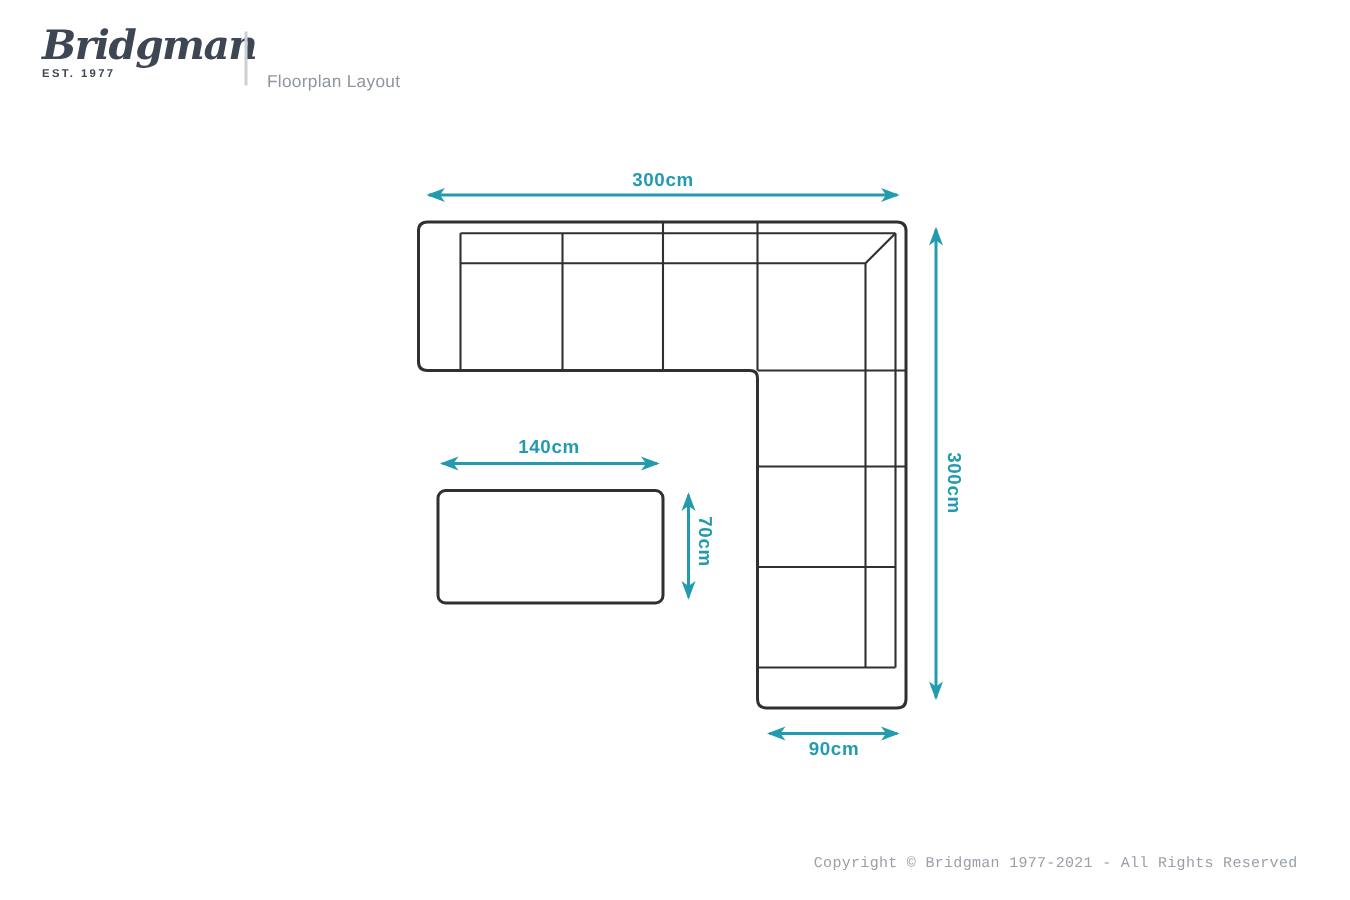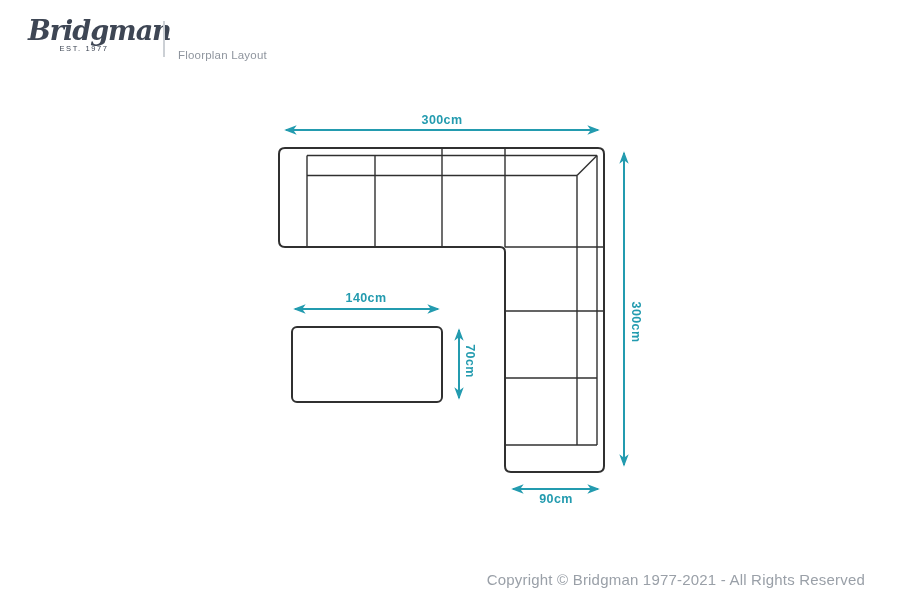--- a/index.html
+++ b/index.html
@@ -17,22 +17,22 @@
   }
   .brand-script{
     font-family:"DejaVu Serif", serif;
     font-style:italic;font-weight:bold;
     font-size:27px;line-height:30px;
     letter-spacing:-1px;
     white-space:nowrap;
   }
   .brand-est{
     margin-top:-2px;
-    text-align:center;
-    font-size:7.5px;letter-spacing:1.6px;font-weight:normal;
+    text-align:left;
+    font-size:7.5px;letter-spacing:1.6px;font-weight:bold;
     color:var(--title-color,#2F3747);
   }
   .header-divider{
     position:absolute;left:163px;top:21px;
     width:2px;height:36px;background:#ccd0d5;
   }
   .header-text{position:absolute;left:178px;top:26px;}
   .page-title{
     margin:0;
     font-size:12.5px;font-weight:700;letter-spacing:0.8px;
@@ -52,22 +52,23 @@
   .arrowhead{fill:var(--accent-color,#239BAF);}
   .dim{
     fill:var(--accent-color,#239BAF);
     font-family:"Liberation Sans", sans-serif;
     font-size:12.5px;font-weight:700;letter-spacing:0.4px;
     text-anchor:middle;
   }
   
   .copyright{
     position:absolute;right:35px;top:571px;
-    font-size:15px;letter-spacing:0.2px;
+    font-size:10px;letter-spacing:0.2px;
     color:#9AA0A8;
+    font-family:Liberation Mono, monospace;
   }
 </style>
 </head>
 <body>
 
 <div class="page">
 
   <header>
     <div class="brand">
       <div class="brand-script">Bridgman</div>

